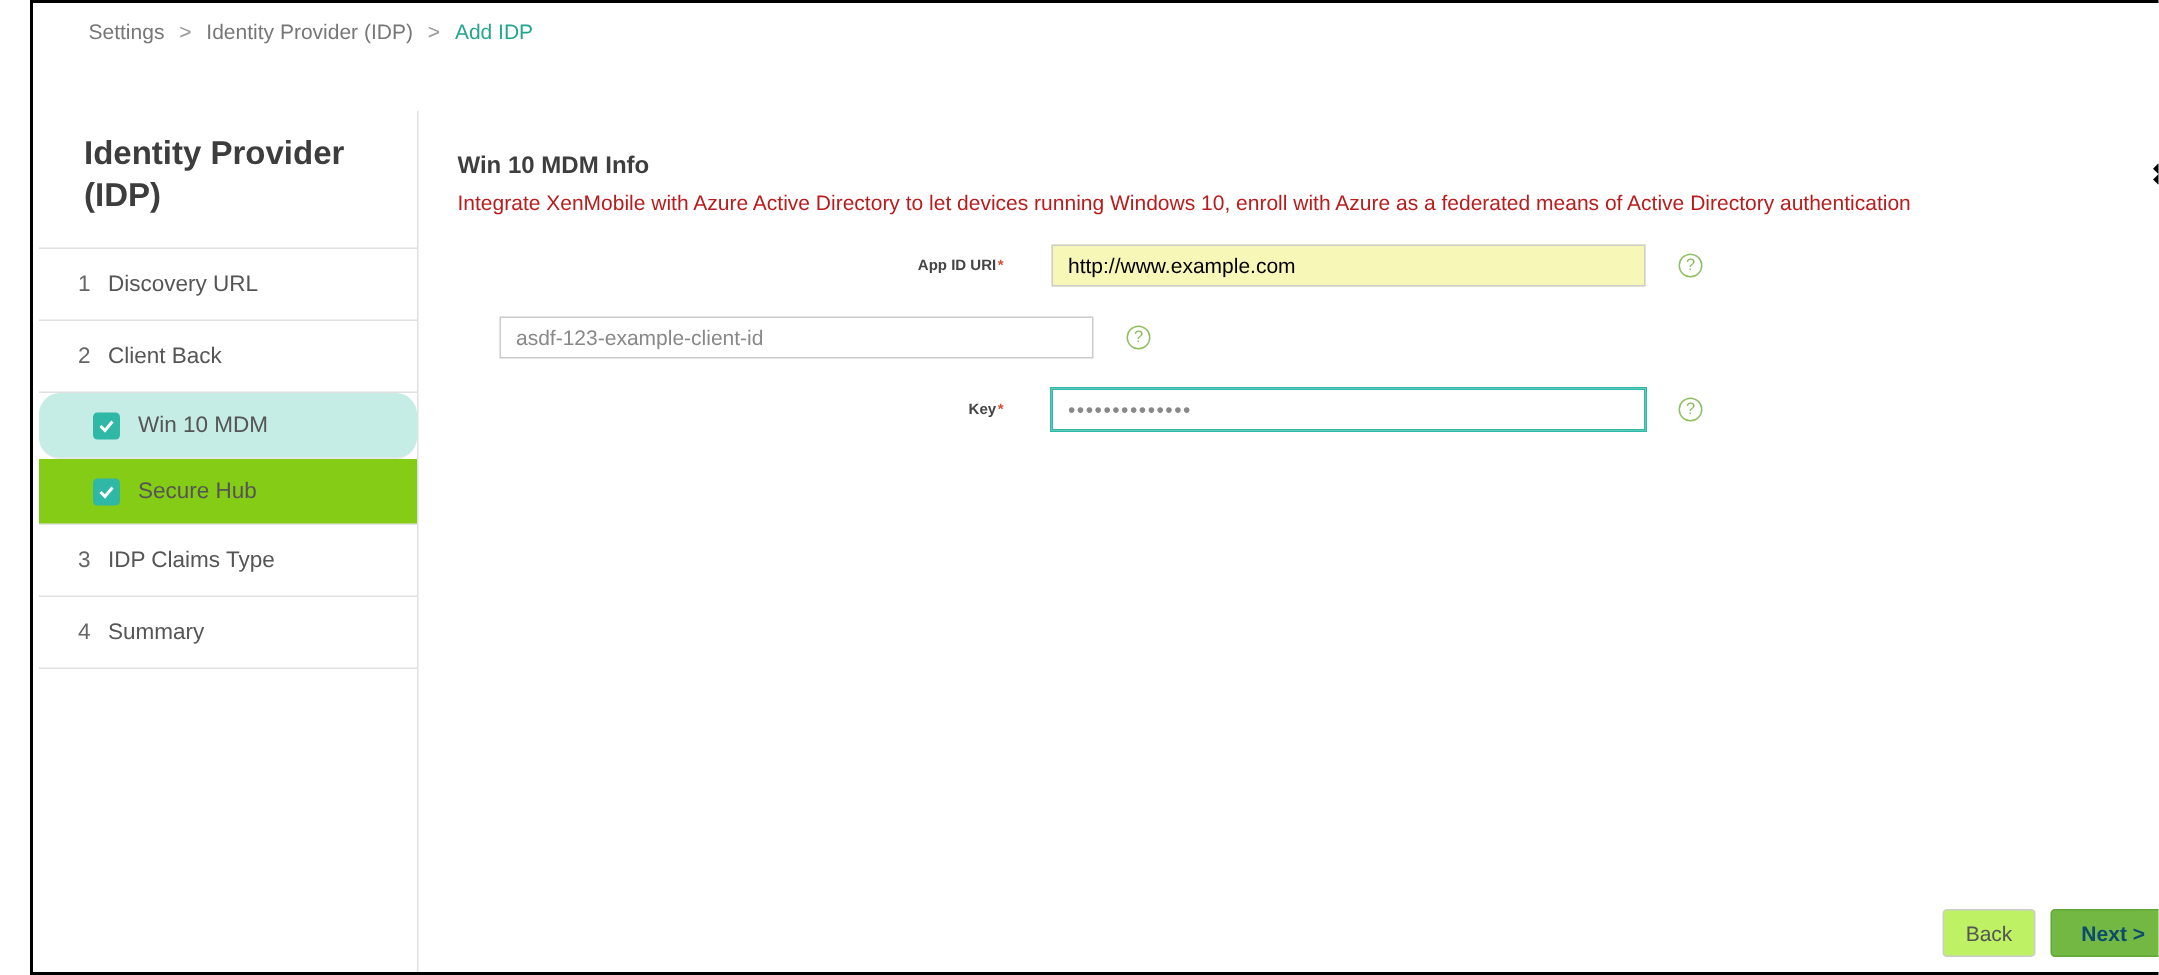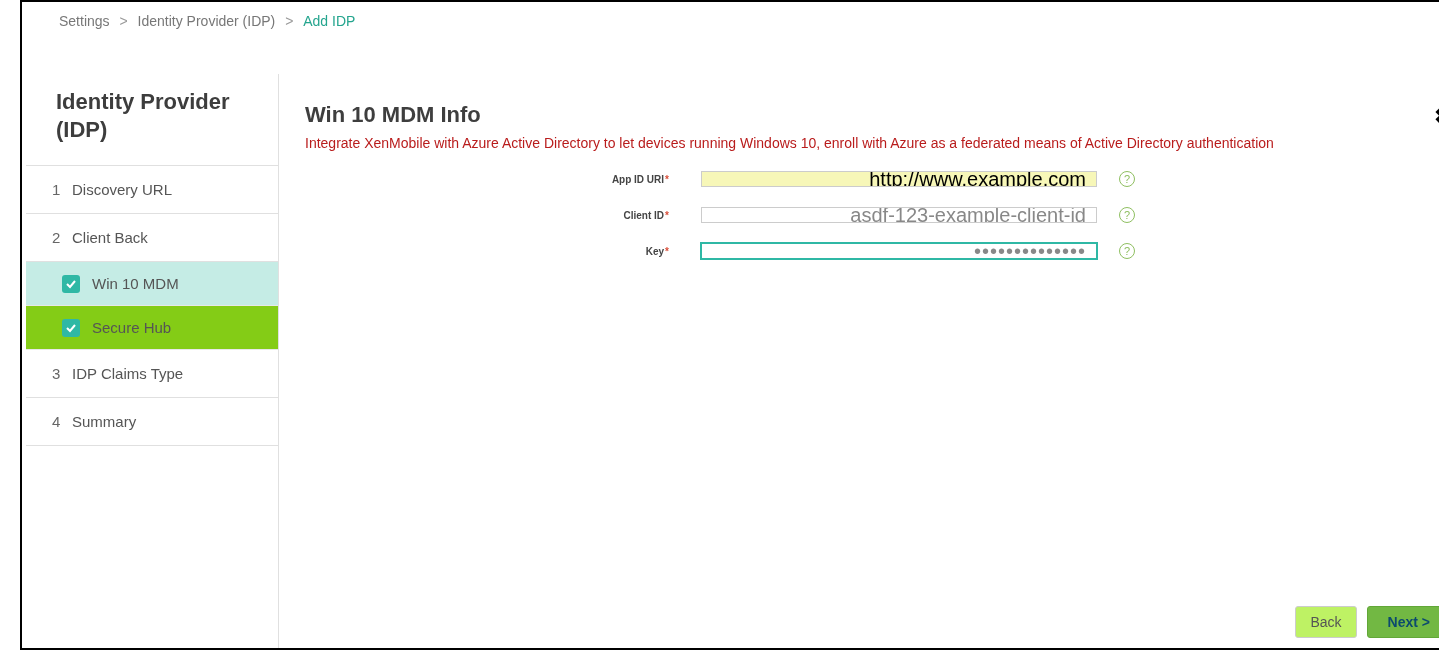--- a/index.html
+++ b/index.html
@@ -65,41 +65,42 @@
     align-items: center;
     padding-left: 36px;
     border-bottom: 1px solid #e8e8e8;
     font-size: 15px;
     color: #555;
     cursor: pointer;
     background: #84cc16;
   }
   .sub-item.active {
     background: #c5ece5;
+    border-radius: 14px;
   }
   .checkbox-icon {
     width: 18px;
     height: 18px;
     border-radius: 3px;
     background: #2fb8a5;
     margin-right: 12px;
     display: inline-flex;
     align-items: center;
     justify-content: center;
   }
   .checkbox-icon svg { width: 12px; height: 12px; }
   .main {
     flex: 1;
     border-left: 1px solid #e0e0e0;
     padding: 28px 26px 0 26px;
     position: relative;
     margin-top: 14px;
   }
   .main h1 {
-    font-size: 22px;
+    font-size: 16px;
     font-weight: 600;
     color: #3e3e3e;
     margin-bottom: 7px;
   }
   .main .desc {
     font-size: 14px;
     color: #b91c1c;
     margin-bottom: 20px;
   }
   .close-x {
@@ -120,27 +121,26 @@
     width: 368px;
     text-align: right;
     font-size: 10px;
     color: #444;
     font-weight: 600;
     padding-right: 4px;
   }
   .req { color: #d94f3a; margin-left: 1px; }
   .form-input {
     width: 396px;
-    height: 16px;
+    height: 28px;
     border: 1px solid #ccc;
     padding: 0 10px;
-    font-size: 20px;
+    font-size: 14px;
     margin-left: 28px;
     color: #333;
-    text-align: right;
   }
   .form-input.hl { background: #f7f7b8; color:#000; }
   .form-input.focused {
     border: 1px solid #2fb8a5;
     outline: 1px solid #2fb8a5;
   }
   .help-icon {
     margin-left: 22px;
     width: 16px;
     height: 16px;
@@ -236,23 +236,20 @@
 
       <div class="form-row">
         <div class="form-label">
           <span>App ID URI</span><span class="req">*</span>
         </div>
         <input class="form-input hl" value="http://www.example.com" style="">
         <span class="help-icon">?</span>
       </div>
 
       <div class="form-row">
-        <div class="form-label">
-          <span>Client ID</span><span class="req">*</span>
-        </div>
         <input class="form-input" style="color: rgb(136, 136, 136);" value="asdf-123-example-client-id">
         <span class="help-icon">?</span>
       </div>
 
       <div class="form-row">
         <div class="form-label">
           <span>Key</span><span class="req">*</span>
         </div>
         <input class="form-input focused" style="color: rgb(136, 136, 136); letter-spacing: 1px;" value="••••••••••••••">
         <span class="help-icon">?</span>

